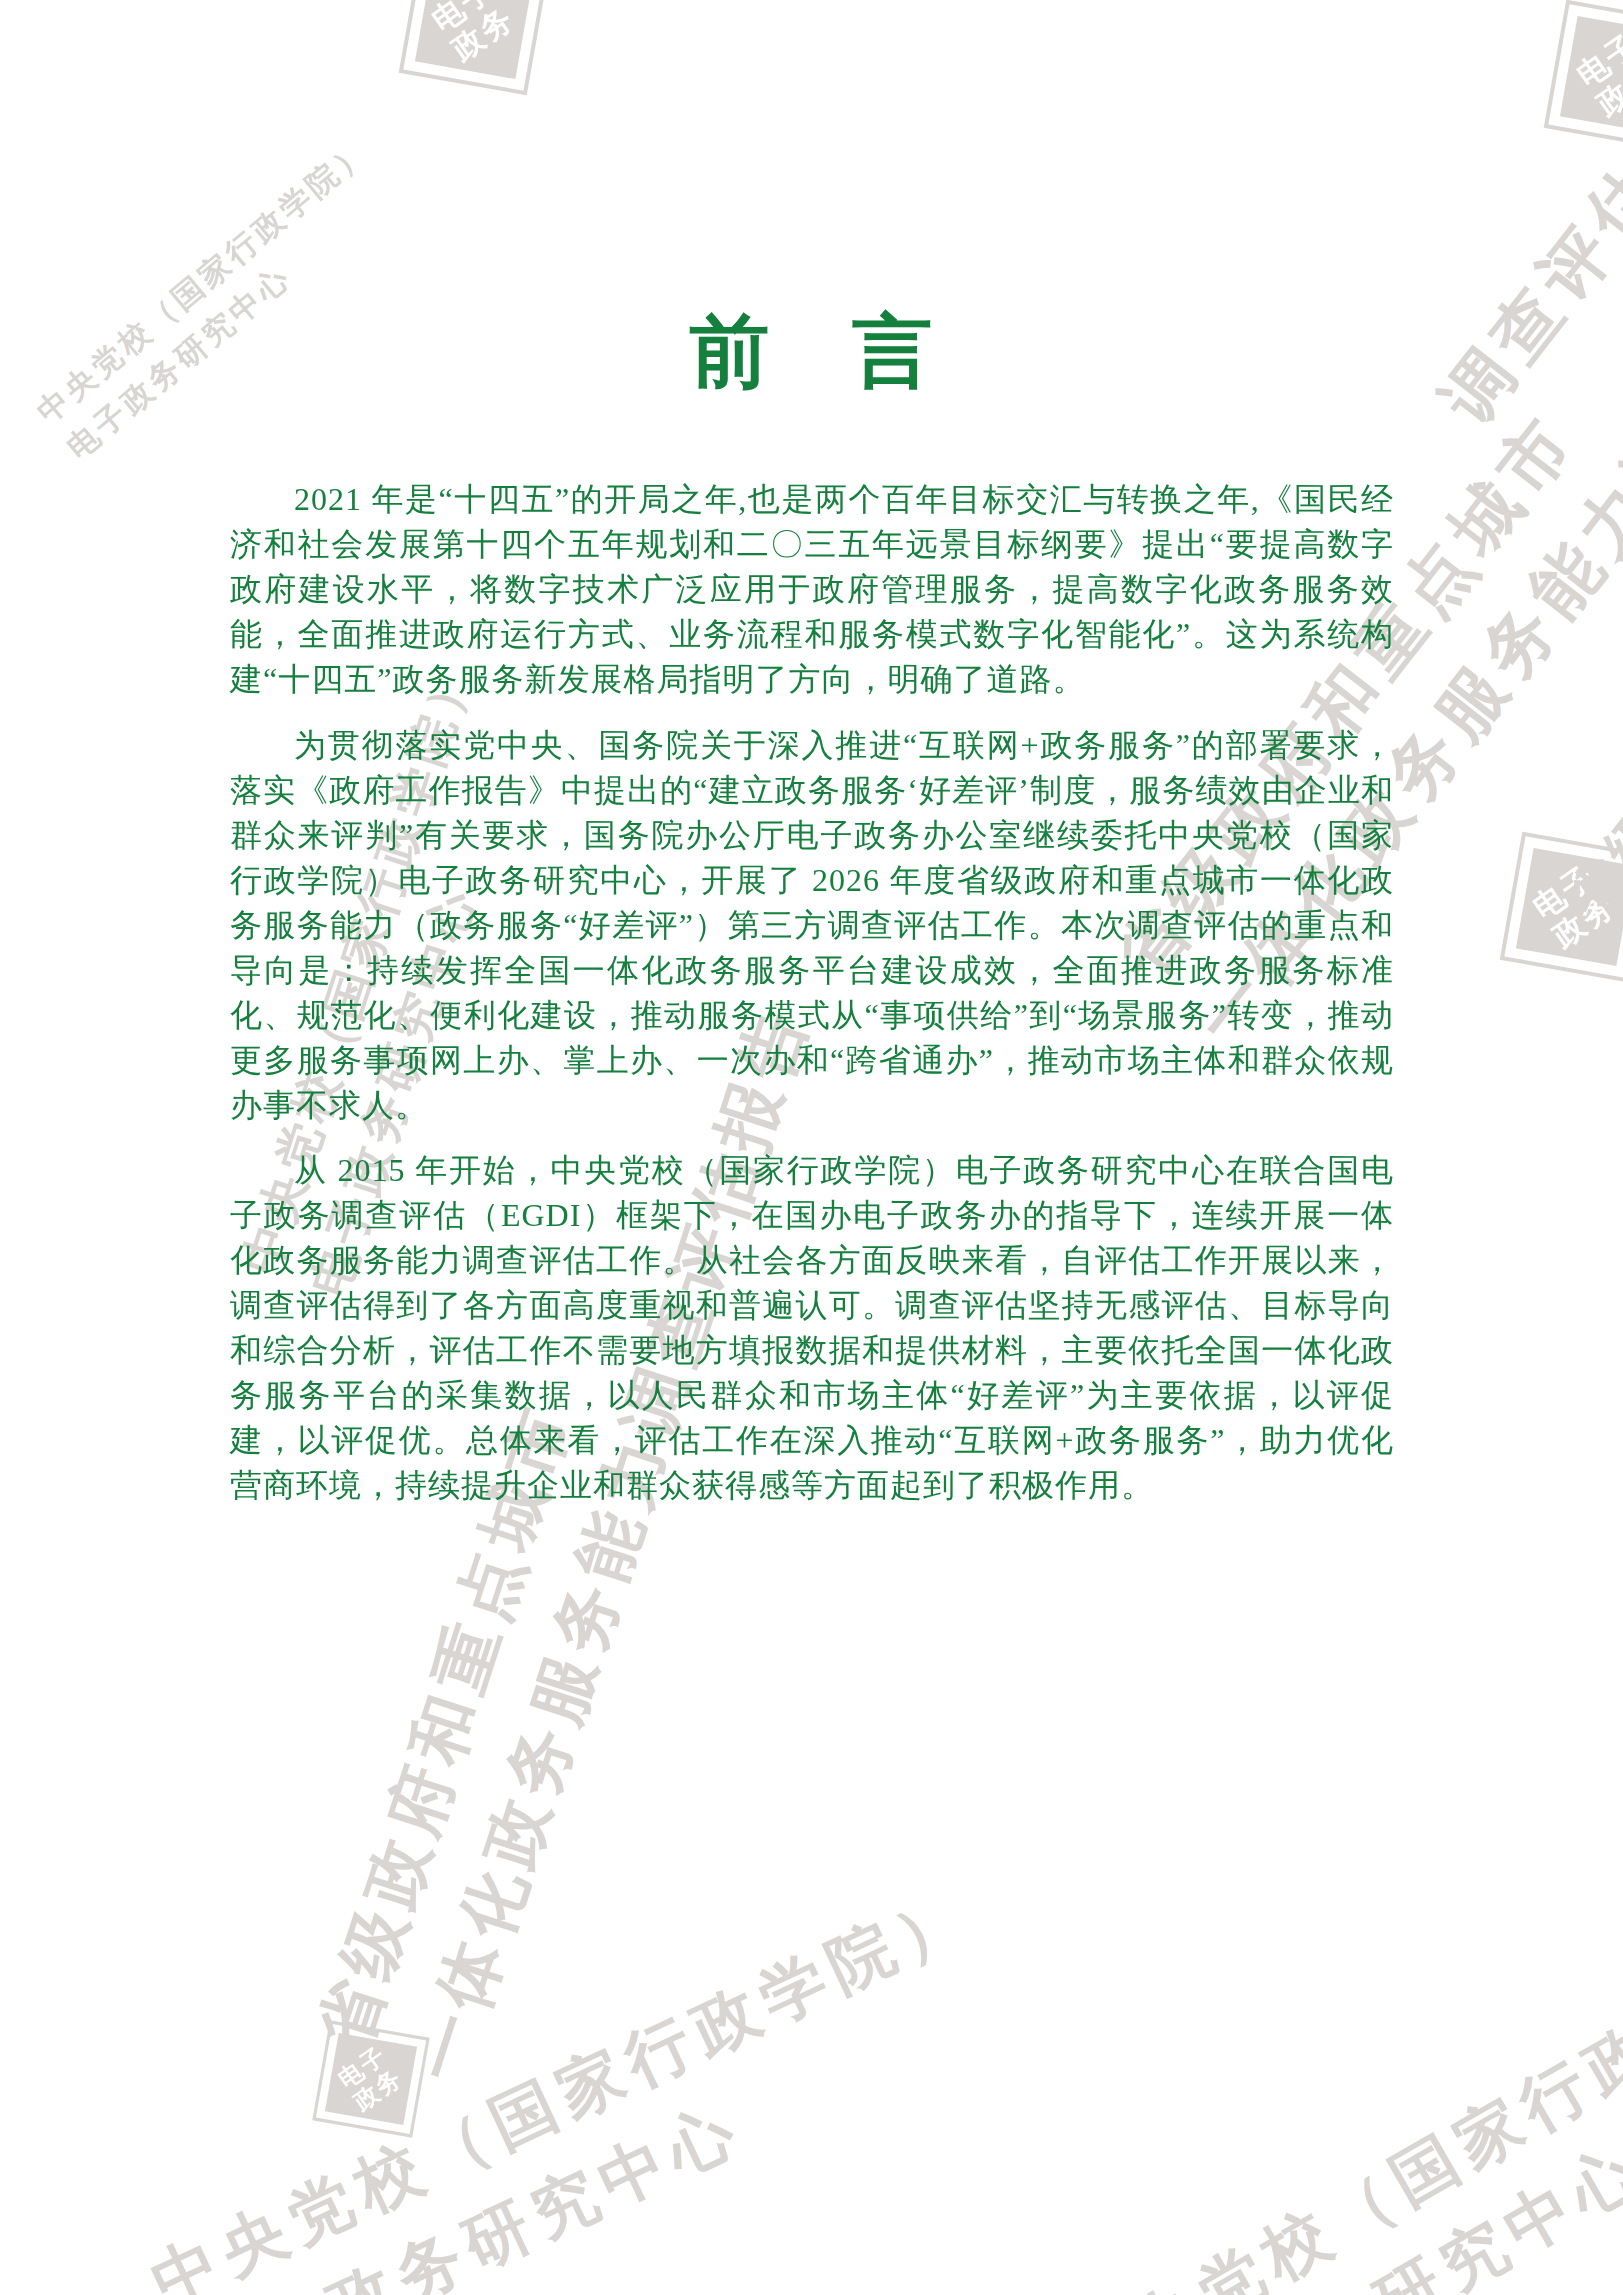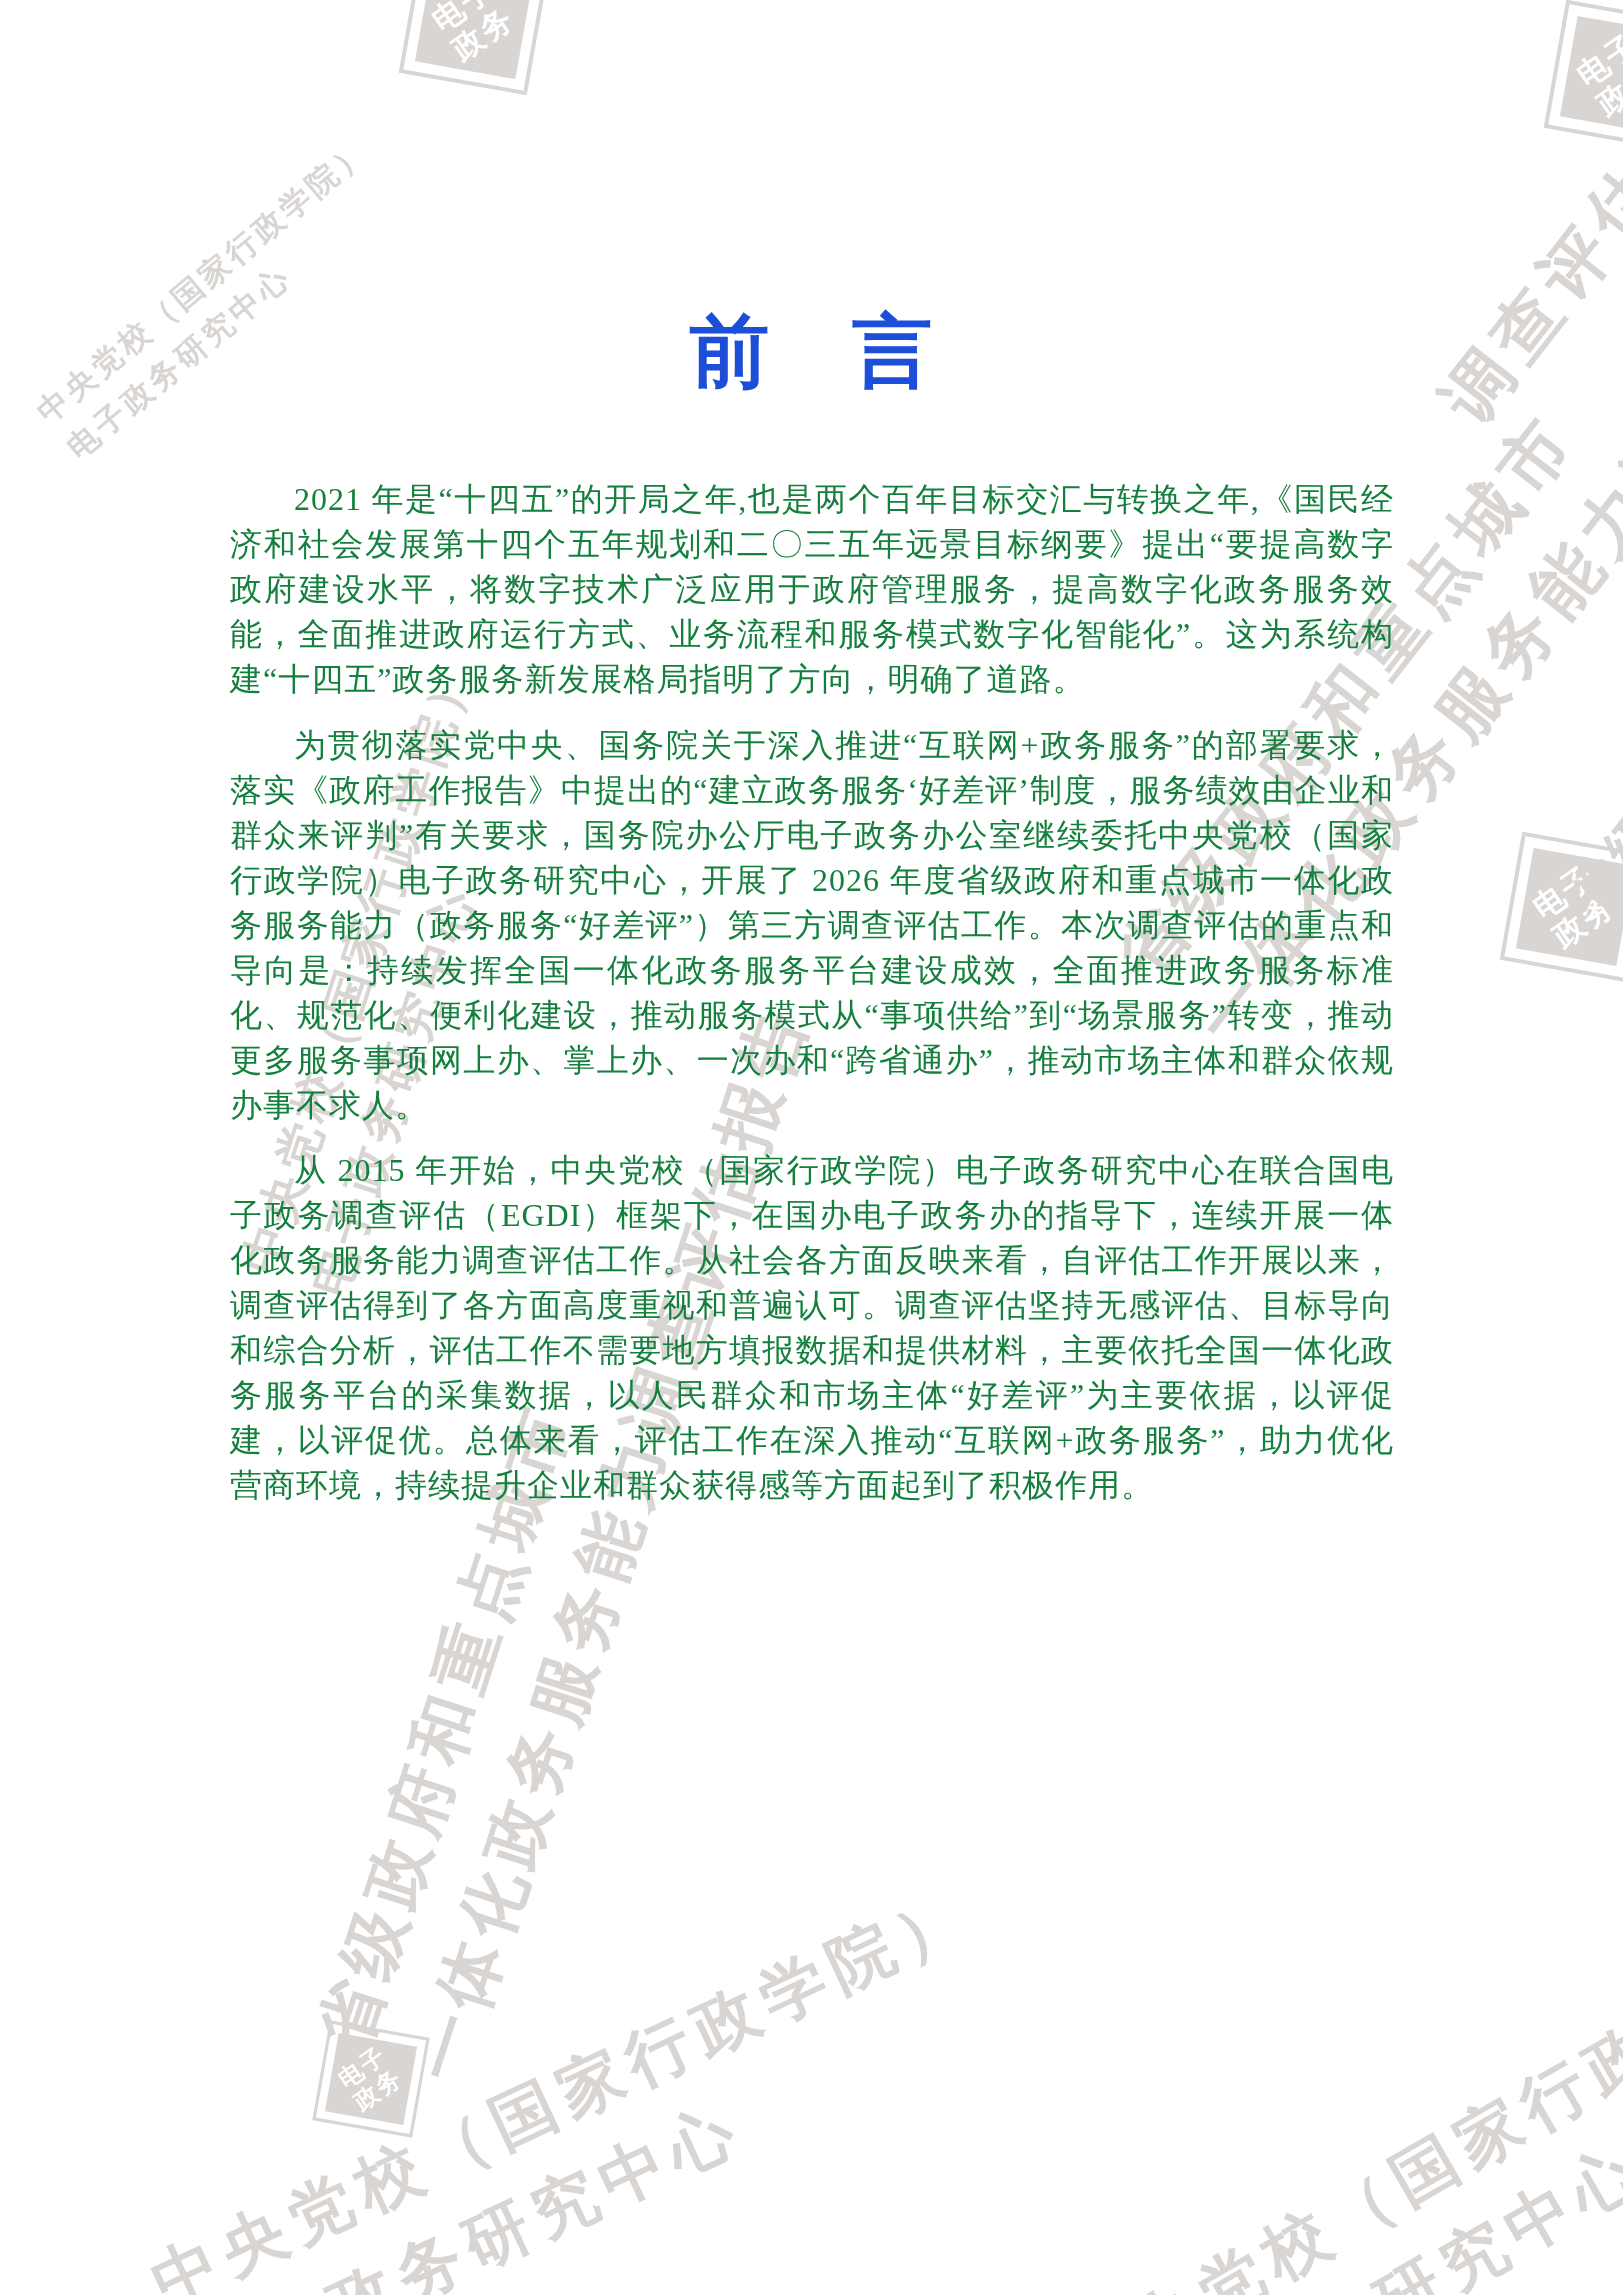--- a/index.html
+++ b/index.html
@@ -45,21 +45,21 @@
     letter-spacing:2.7px;
   }
   .seal-sm { transform:scale(.78); }
 
   
   .doc { position:absolute; inset:0; z-index:2; }
   .title {
     position:absolute; top:299px; left:0; width:100%;
     text-align:center;
     font-size:80px; font-weight:900;
-    color:#1d4ed8;
+    color:#15803d;
     letter-spacing:1.4px;
     white-space:pre;
   }
   .content {
     position:absolute; left:230px; top:477px; width:1164px;
   }
   .content p {
     margin:0 0 20.5px 0;
     font-size:32px;
     line-height:45px;

